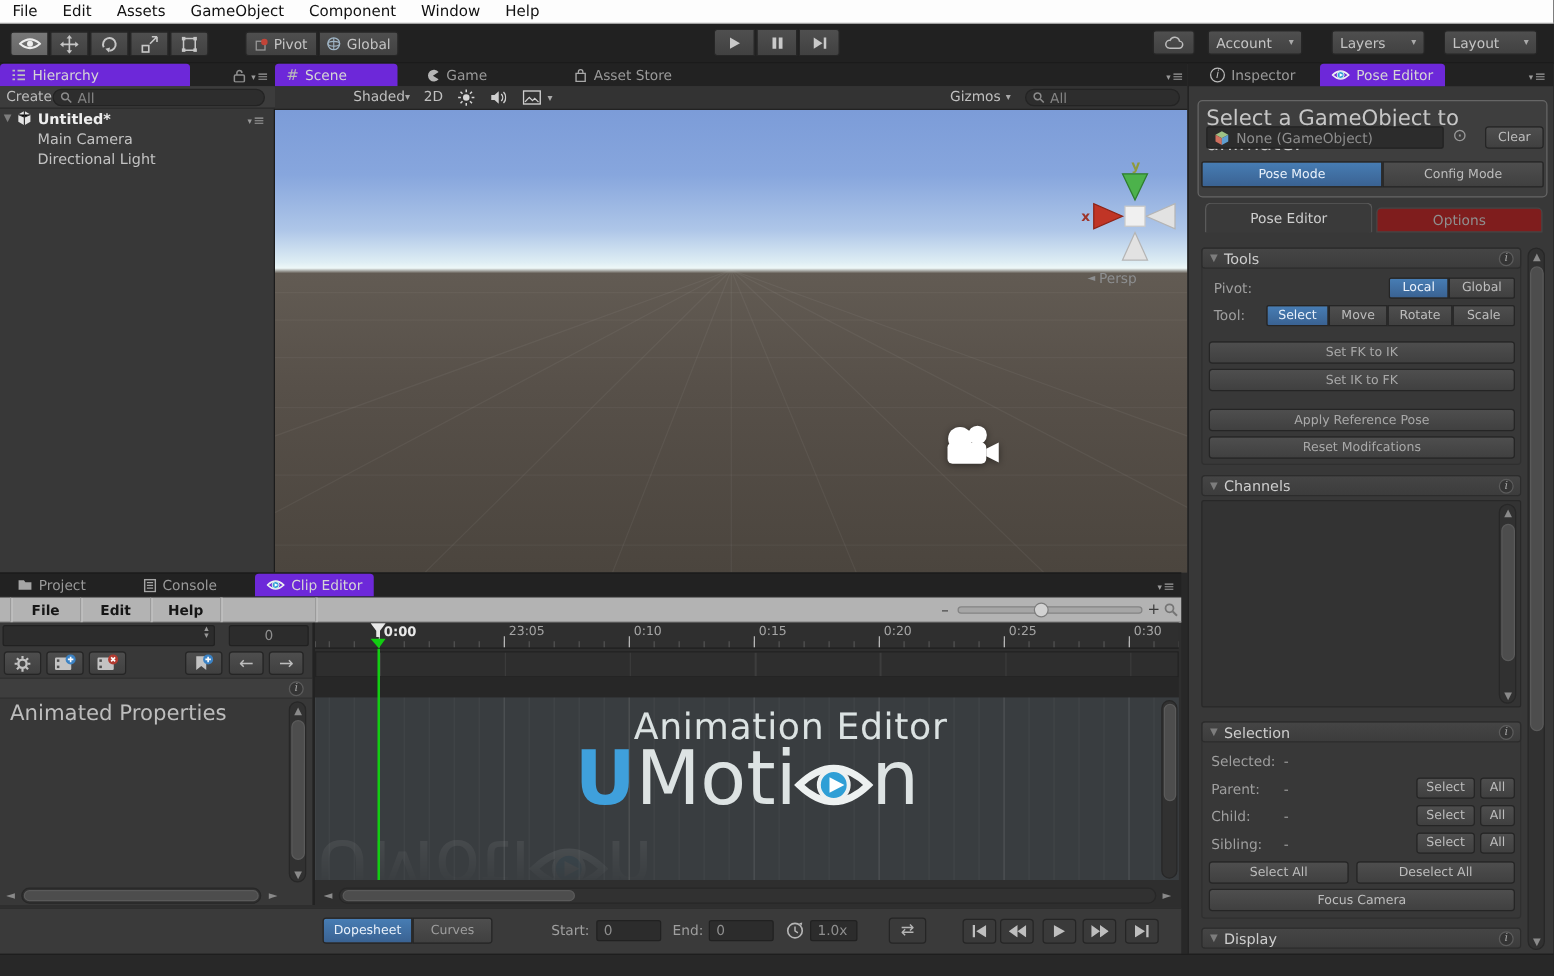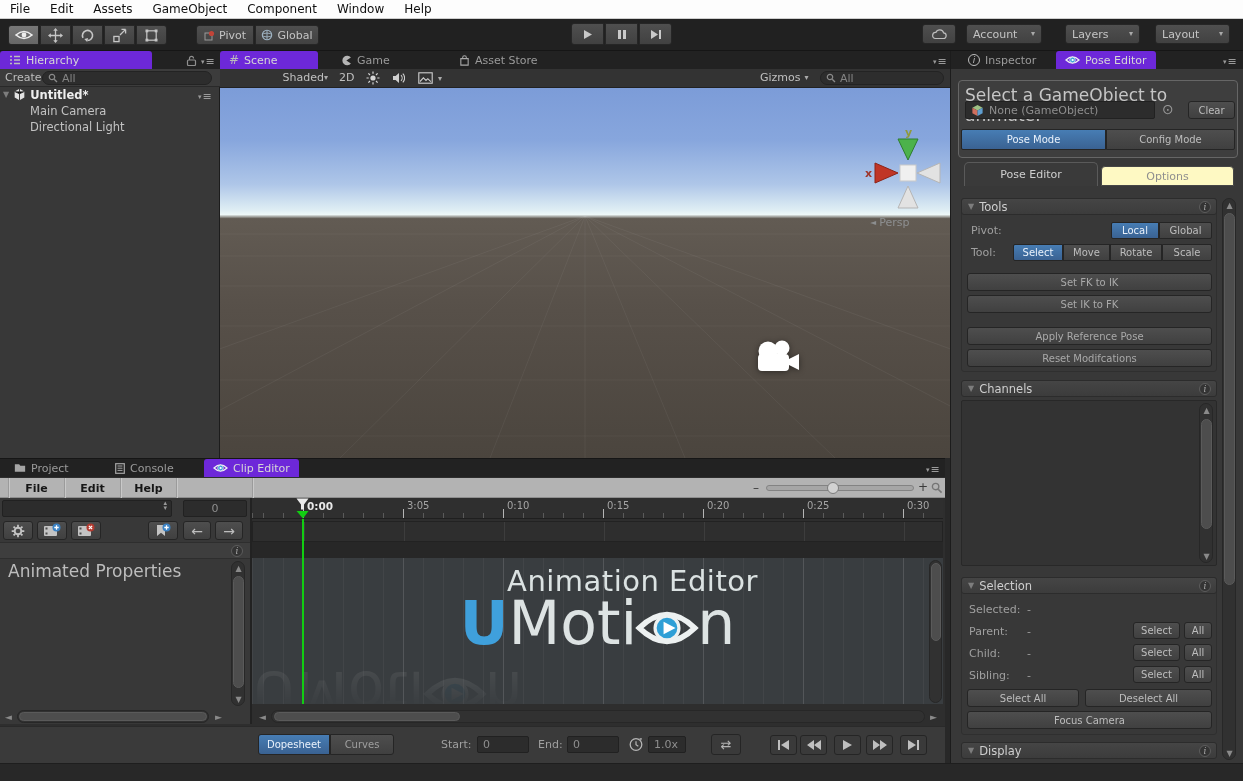--- a/index.html
+++ b/index.html
@@ -349,21 +349,21 @@
           <span>Pose Mode</span>
         </div>
       <div class="btn" style="left:147px;top:48px;width:129px;height:21px;border-radius:0 2px 2px 0">
           <span>Config Mode</span>
         </div>
     </div>
 
     <div class="p" style="left:13px;top:111px;width:134px;height:24px;background:#3a3a3a;border:1px solid #5a5a5a;border-bottom:none;border-radius:5px 5px 0 0;display:flex;align-items:center;justify-content:center;color:#cfcfcf">
         <span>Pose Editor</span>
       </div>
-    <div class="p" style="left:150px;top:115px;width:133px;height:20px;background:#fef9c3;border:1px solid #464646;border-radius:4px 4px 0 0;display:flex;align-items:center;justify-content:center;color:#8f8f8f">
+    <div class="p" style="left:150px;top:115px;width:133px;height:20px;background:#7f1d1d;border:1px solid #464646;border-radius:4px 4px 0 0;display:flex;align-items:center;justify-content:center;color:#8f8f8f">
         <span>Options</span>
       </div>
 
     <div class="sect" style="left:10px;top:147px;width:256px;height:174px"></div>
     <div class="hdr" style="left:10px;top:147px;width:256px">
       <span class="fold">▼</span>
       <span>Tools</span>
       <div class="info">i</div>
     </div>
     <div class="lbl" style="left:20px;top:173px">Pivot:</div>
@@ -578,21 +578,21 @@
     </div>
     <div class="sb-arrow" style="left:212px;top:251px;width:13px;height:13px;font-size:9px">►</div>
 
     <div class="p" style="left:250px;top:39px;width:2px;height:226px;background:#222"></div>
 
     <div class="p" style="left:252px;top:39px;width:691px;height:21px;background:#2f2f2f;border-bottom:1px solid #1f1f1f;overflow:hidden">
       <div class="p" style="left:0;bottom:0;width:691px;height:5px;background:repeating-linear-gradient(90deg,#7e7e7e 0 1px,transparent 1px 20px);background-position:11px 0;opacity:.55"></div>
       <div class="mtick" style="left:51px"></div>
         <span class="ruler-lbl strong" style="left:55px">0:00</span>
       <div class="mtick" style="left:151px"></div>
-        <span class="ruler-lbl" style="left:155px">3:05</span>
+        <span class="ruler-lbl" style="left:155px">23:05</span>
       <div class="mtick" style="left:251px"></div>
         <span class="ruler-lbl" style="left:255px">0:10</span>
       <div class="mtick" style="left:351px"></div>
         <span class="ruler-lbl" style="left:355px">0:15</span>
       <div class="mtick" style="left:451px"></div>
         <span class="ruler-lbl" style="left:455px">0:20</span>
       <div class="mtick" style="left:551px"></div>
         <span class="ruler-lbl" style="left:555px">0:25</span>
       <div class="mtick" style="left:651px"></div>
         <span class="ruler-lbl" style="left:655px">0:30</span>

